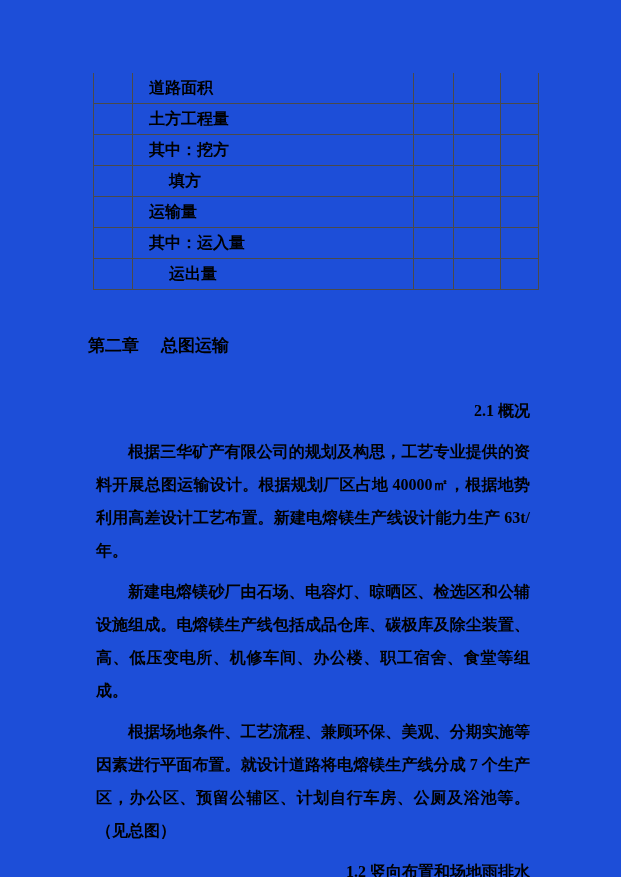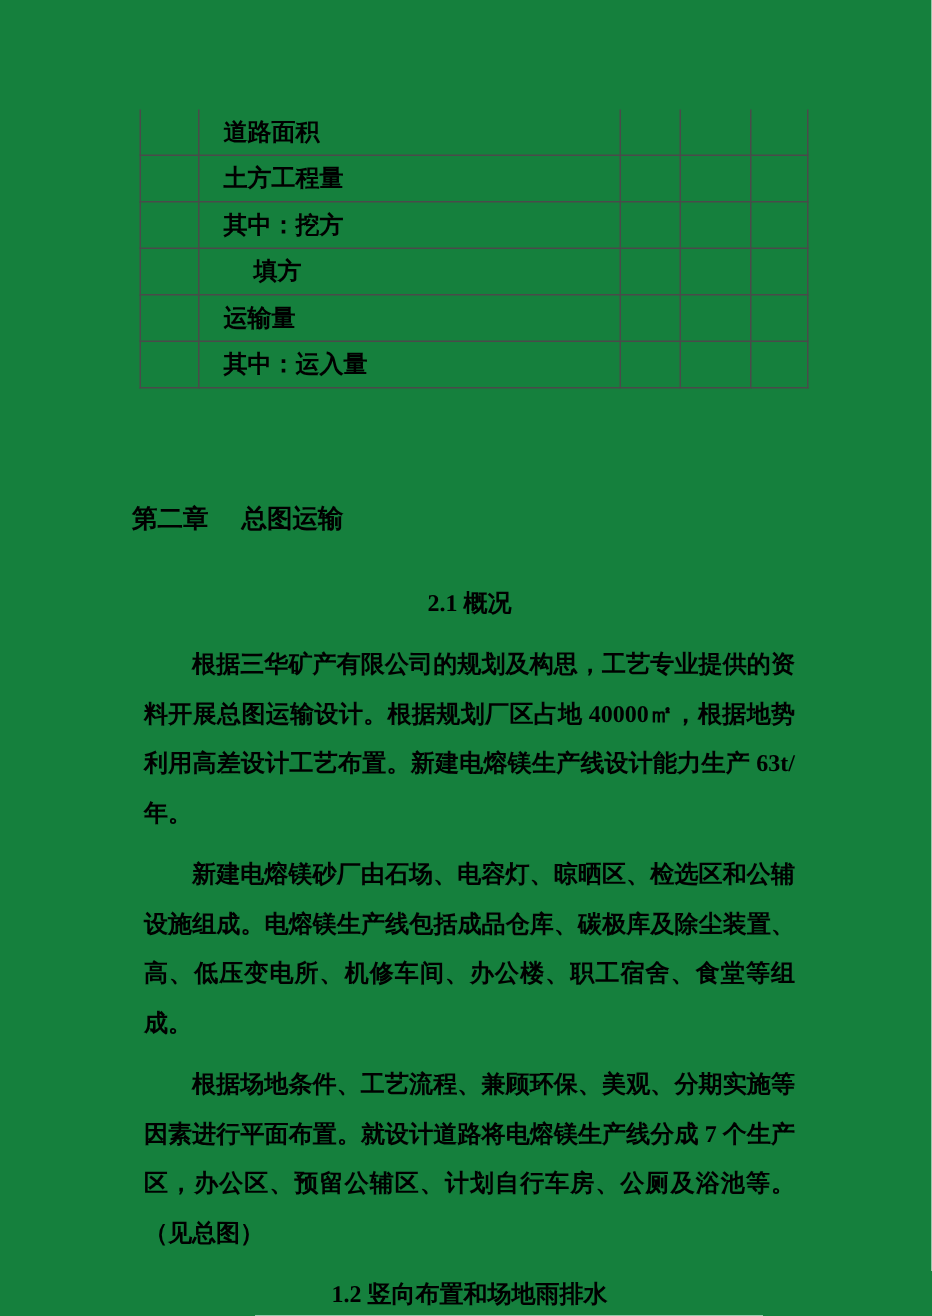--- a/index.html
+++ b/index.html
@@ -1,20 +1,20 @@
 <!DOCTYPE html>
 <html><head>
 <meta charset="utf-8">
 <style>
   html,body { margin:0; padding:0; background:#ffffff; }
   .page {
     position: relative;
     width: 621px;
     height: 877px;
-    background: #15803d;
+    background: #1d4ed8;
     color: #000000;
     font-family: "Liberation Serif", "DejaVu Serif", serif;
     font-weight: bold;
     overflow: hidden;
   }
 
   
   table.qty-table {
     position: absolute;
     left: 93px;
@@ -50,21 +50,21 @@
 
   
   .body-text {
     position: absolute;
     left: 88px;
     top: 386px;
     width: 450px;
     font-size: 16px;
     line-height: 33px;
   }
-  .body-text .sec-heading { margin: 0; text-align: center; }
+  .body-text .sec-heading { margin: 8px; text-align: right; }
   .body-text p.body-para {
     margin: 8px;
     text-indent: 2em;
     text-align: justify;
   }
 </style>
 </head>
 <body>
 
 <div class="page">
@@ -113,20 +113,27 @@
           <td class="cell-value"></td>
           <td class="cell-value"></td>
         </tr>
         <tr>
           <td class="cell-stub"></td>
           <td class="cell-label indent-0">其中：运入量</td>
           <td class="cell-value"></td>
           <td class="cell-value"></td>
           <td class="cell-value"></td>
         </tr>
+        <tr>
+          <td class="cell-stub"></td>
+          <td class="cell-label indent-1">运出量</td>
+          <td class="cell-value"></td>
+          <td class="cell-value"></td>
+          <td class="cell-value"></td>
+        </tr>
       </tbody>
   </table>
 
   <div class="chapter-heading">
     <span class="chapter-number">第二章</span><span class="chapter-title">总图运输</span>
   </div>
 
   <div class="body-text">
       <div class="sec-heading">2.1 概况</div>
       <p class="body-para">根据三华矿产有限公司的规划及构思，工艺专业提供的资料开展总图运输设计。根据规划厂区占地 40000㎡，根据地势利用高差设计工艺布置。新建电熔镁生产线设计能力生产 63t/年。</p>

